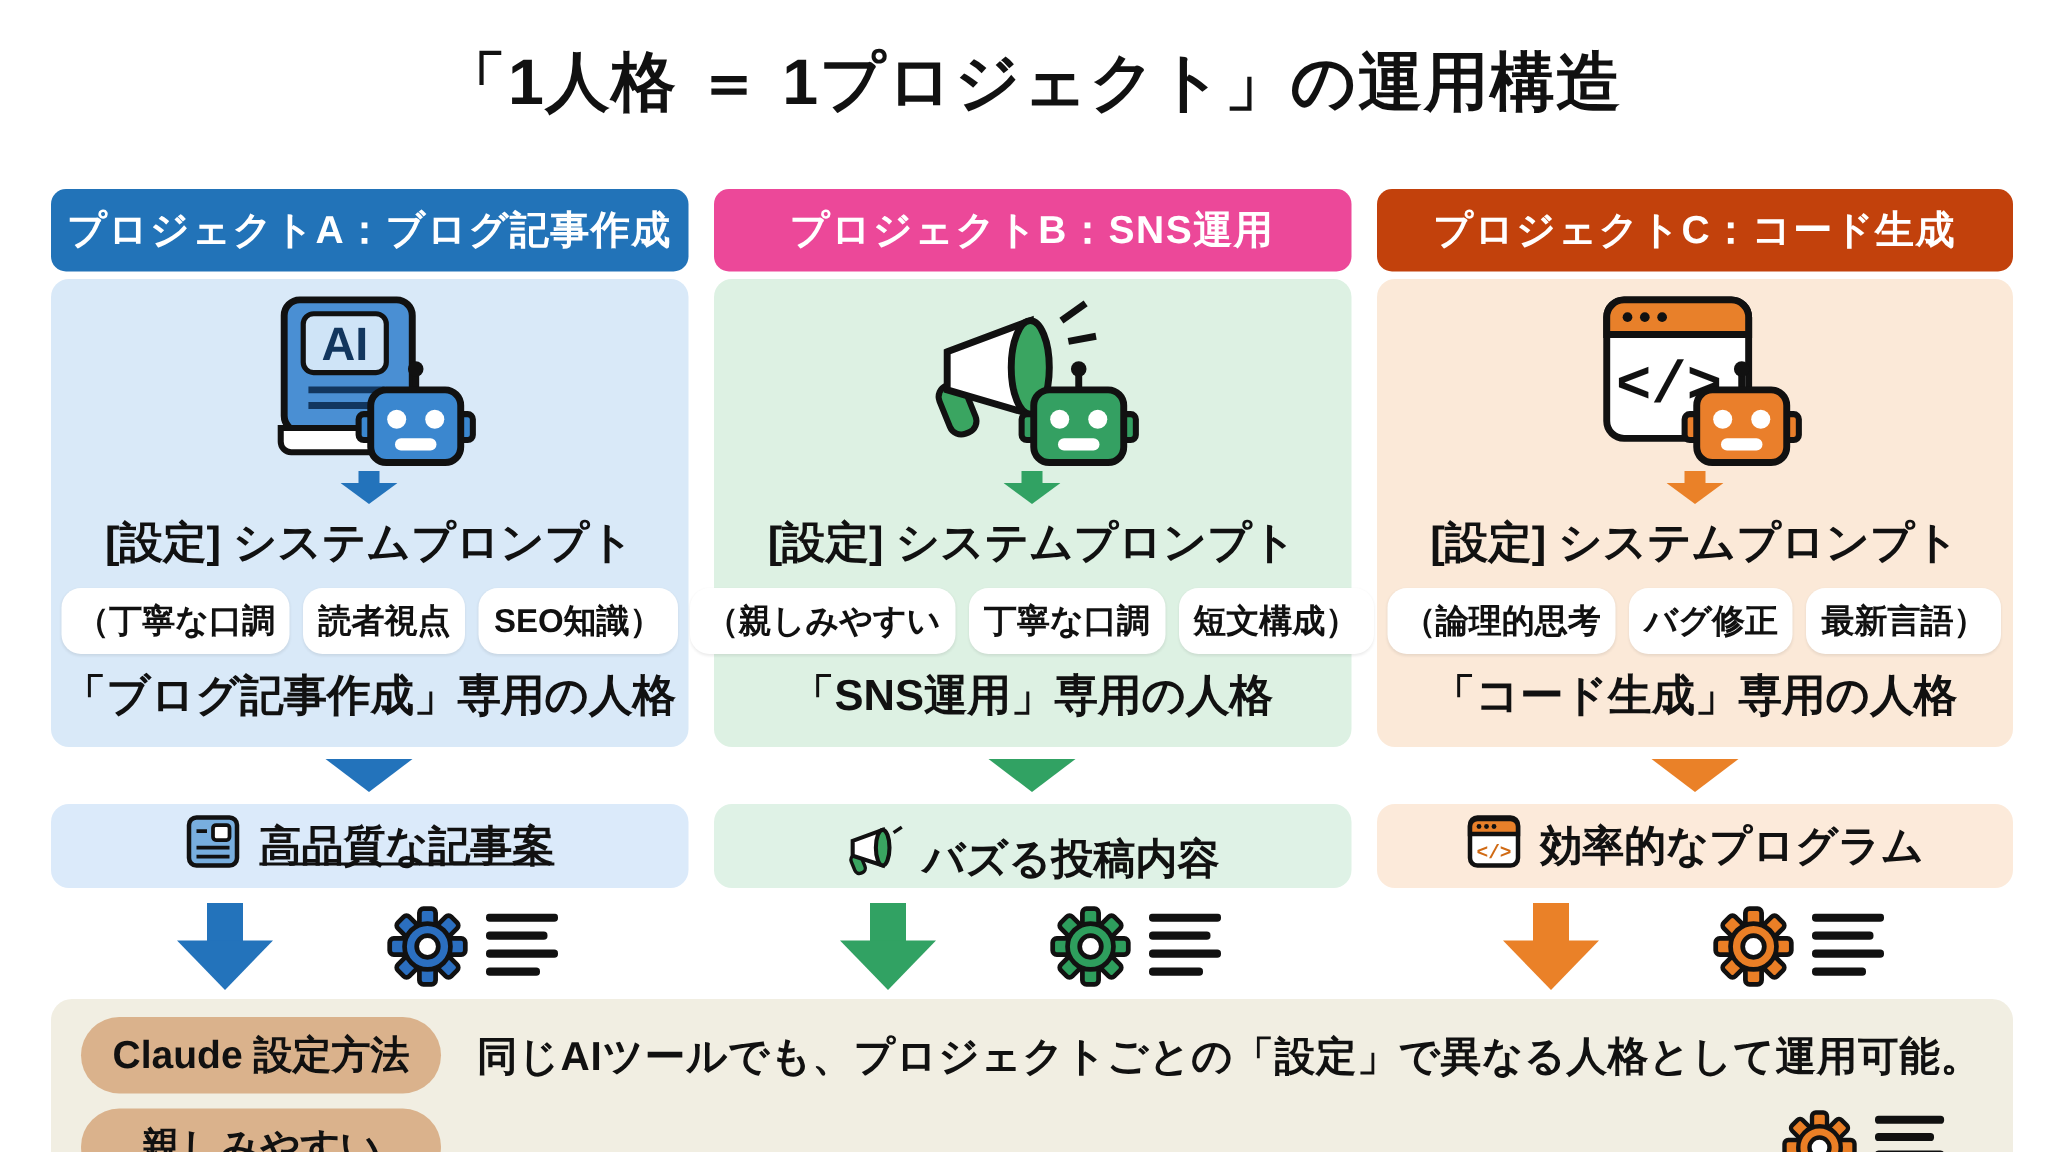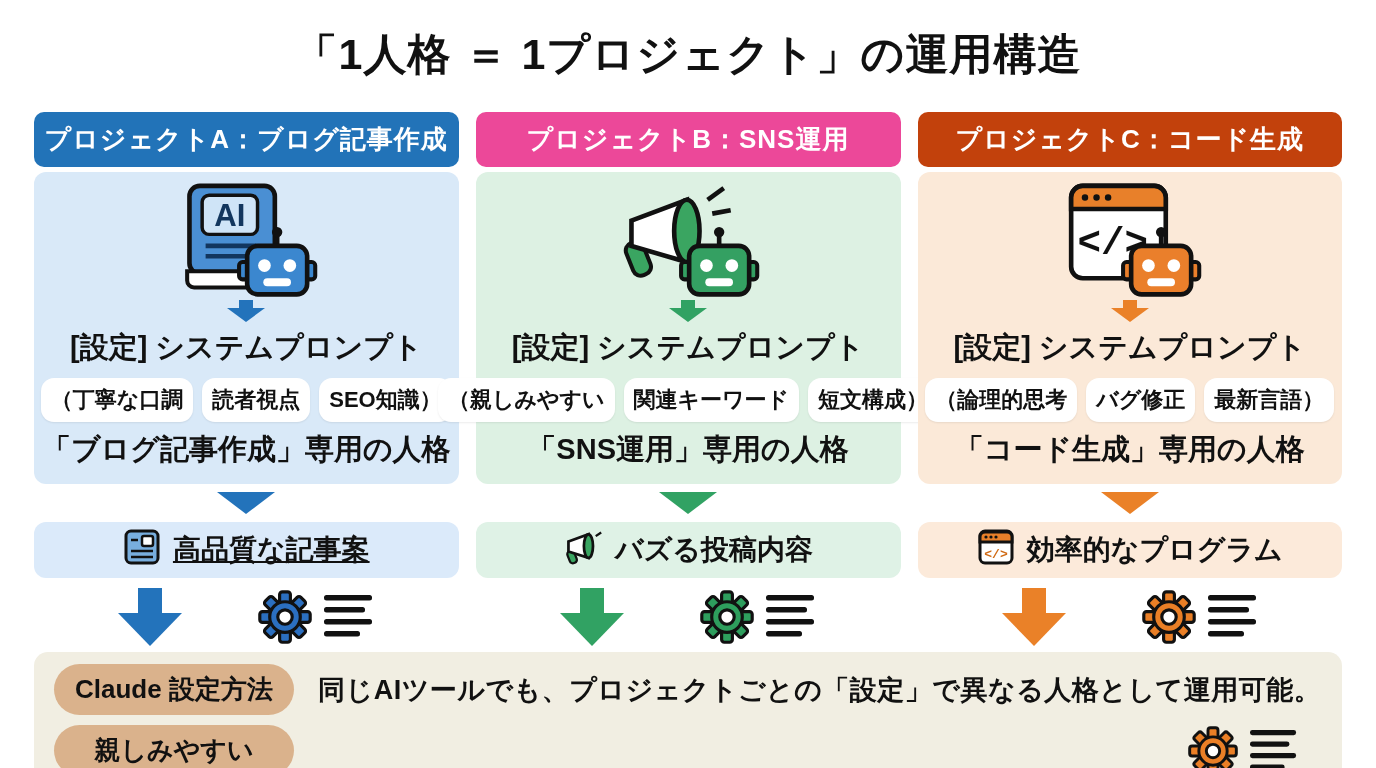--- a/index.html
+++ b/index.html
@@ -9,21 +9,21 @@
     font-family:"Liberation Sans","DejaVu Sans",sans-serif;
     color:#111;
     overflow:hidden;
   }
   .title {
     text-align:center;
     font-size:43px;
     font-weight:800;
     letter-spacing:1px;
     padding-top:26px;
-    height:112px;
+    height:126px;
   }
   .columns {
     display:flex;
     justify-content:center;
     gap:17px;
     padding:0 34px;
   }
   .column { width:425px; display:flex; flex-direction:column; align-items:center; }
   .col-header {
     width:100%; border-radius:10px;
@@ -57,21 +57,21 @@
   .col-a .tri-arrow { border-top-color:#2373bb; }
   .col-b .tri-arrow { border-top-color:#31a263; }
   .col-c .tri-arrow { border-top-color:#ea8128; }
 
   .output-box {
     width:100%; border-radius:12px; height:56px;
     display:flex; align-items:center; justify-content:center; gap:12px;
     font-size:28px; font-weight:800;
   }
   .col-a .output-box { background:#dbeafa;text-decoration:underline; }
-  .col-b .output-box { background:#dff2e6; }
+  .col-b .output-box { background:#dff2e6;align-items:flex-end; }
   .col-c .output-box { background:#fceada; }
 
   .flow-row {
     width:100%; height:62px; margin-top:8px;
     display:flex; align-items:center; justify-content:center; gap:76px;
   }
   .icon-duo { display:flex; align-items:center; gap:12px; }
 
   .footer {
     margin:4px 34px 0; background:#f1eee2; border-radius:14px;
@@ -205,21 +205,21 @@
         </svg>
       </div>
       <div class="mini-arrow">
         <svg width="38" height="22" viewBox="0 0 38 22">
             <use href="#mini-block-arrow" fill="#31a263"></use>
           </svg>
       </div>
       <div class="setting-label">[設定] システムプロンプト</div>
       <div class="tags">
         <span class="tag">（親しみやすい</span>
-        <span class="tag">関連キーワード</span>
+        <span class="tag">丁寧な口調</span>
         <span class="tag">短文構成）</span>
       </div>
       <div class="persona">「SNS運用」専用の人格</div>
     </div>
     <div class="tri-arrow"></div>
     <div class="output-box">
       <span>
         <svg width="40" height="38" viewBox="0 0 44 40">
           <rect x="6" y="24" width="8" height="14" rx="3.5" fill="#3aa561" stroke="#111" stroke-width="2.5" transform="rotate(-22 10 31)"></rect>
           <polygon points="6,14 28,6 28,32 6,25" fill="#fff" stroke="#111" stroke-width="3"></polygon>

